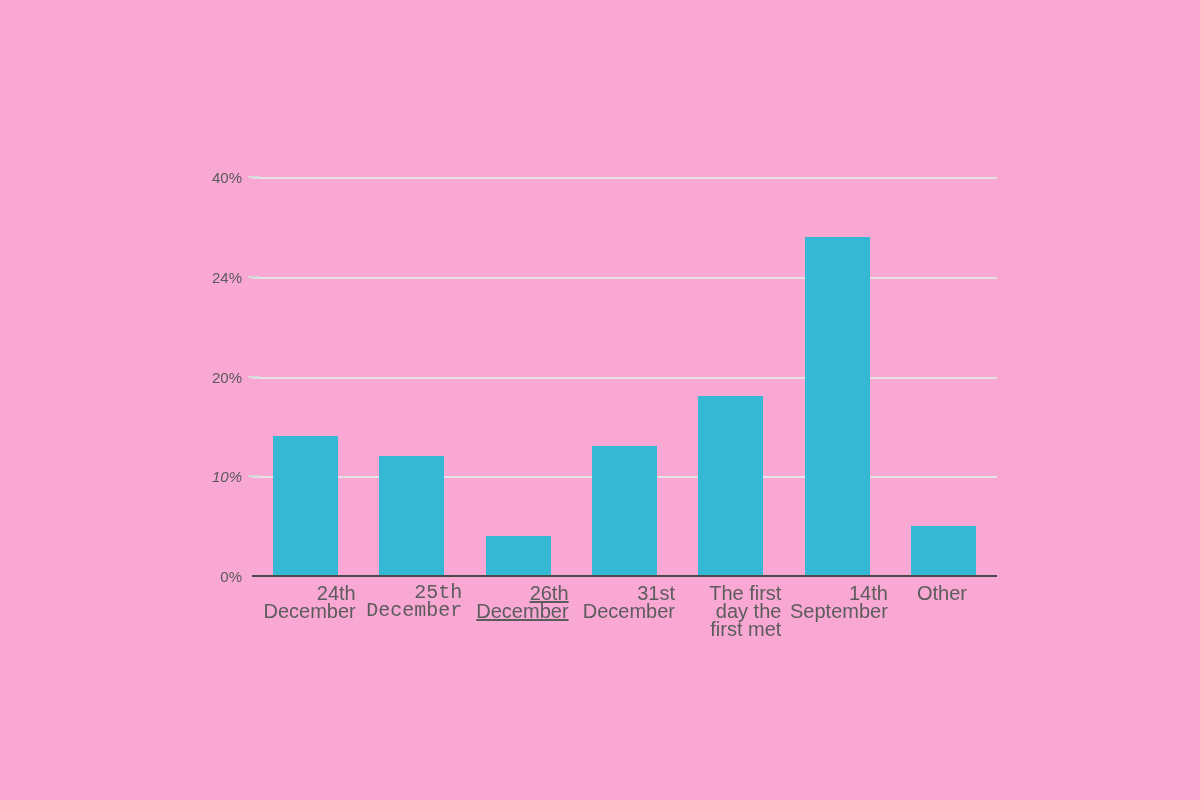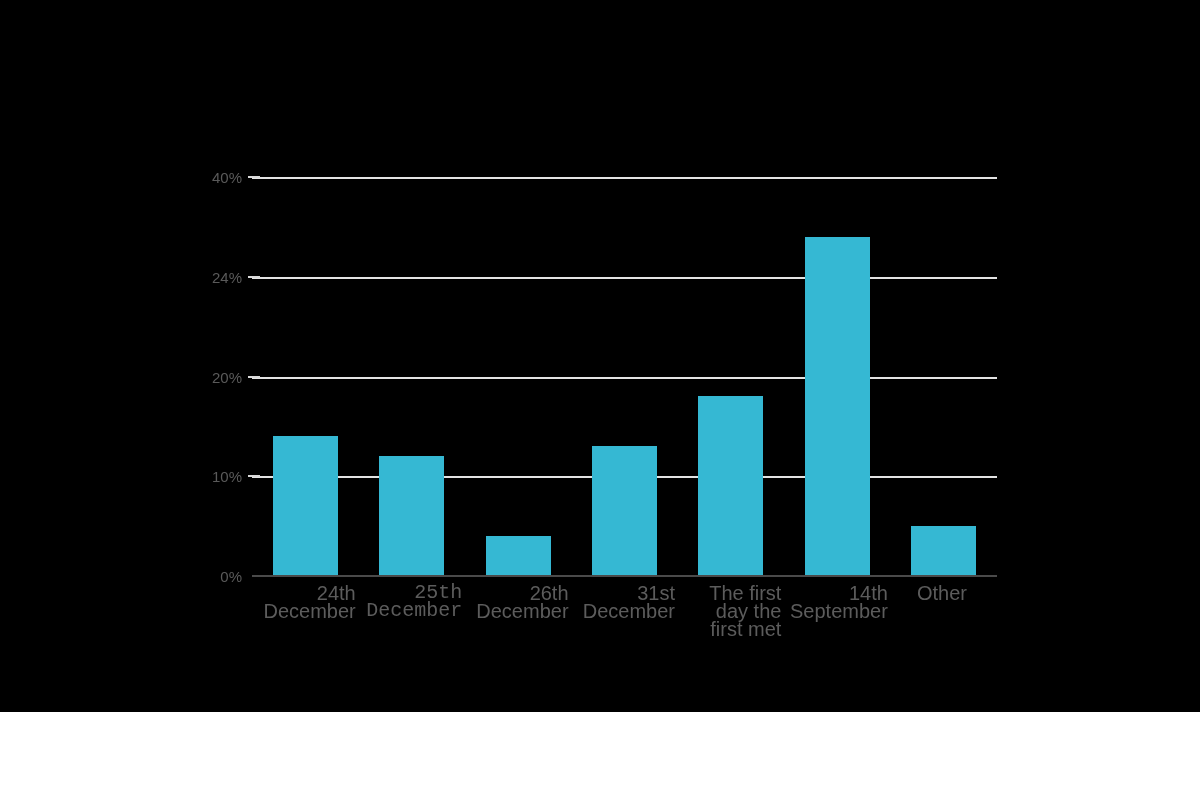--- a/index.html
+++ b/index.html
@@ -10,22 +10,22 @@
   body {
     width: 1200px;
     height: 800px;
     font-family: "Liberation Sans", sans-serif;
     overflow: hidden;
   }
 
   #chart-root {
     position: relative;
     width: 1200px;
-    height: 712px;
-    background: #000000;
+    height: 800px;
+    background: #f9a8d4;
   }
 
   
   .plot-area {
     position: absolute;
     left: 252px;
     top: 177px;
     width: 745px;
     height: 399px;
   }
@@ -120,21 +120,21 @@
 
   <div class="ytick-wrap" style="top:177px;">
     <span>40%</span>
   </div>
   <div class="ytick-wrap" style="top:276.75px;">
     <span>24%</span>
   </div>
   <div class="ytick-wrap" style="top:376.5px;">
     <span>20%</span>
   </div>
-  <div class="ytick-wrap" style="top:476.25px;">
+  <div class="ytick-wrap" style="top:476.25px;font-style:italic;">
     <span>10%</span>
   </div>
   <div class="ytick-wrap" style="top:576px;">
     <span>0%</span>
   </div>
 
   <div class="ytick-dash" style="top:177px;"></div>
   <div class="ytick-dash" style="top:276.75px;"></div>
   <div class="ytick-dash" style="top:376.5px;"></div>
   <div class="ytick-dash" style="top:476.25px;"></div>
@@ -161,20 +161,20 @@
       <div class="bar-slot" style="left: 659.286px; width: 65px;">
         <div class="bar" title="Other: 5%" style="height: 49.875px; background: rgb(53, 184, 211);"></div>
       </div>
     </div>
 
   <div class="axis-baseline"></div>
 
   <div class="xlabels-layer" id="xlabels-layer">
       <div class="xlabel" style="left: 2.71429px; width: 101px;">24th December</div>
       <div class="xlabel" style="left: 109.143px; width: 101px; font-family: Liberation Mono, monospace;">25th December</div>
-      <div class="xlabel" style="left: 215.571px; width: 101px;">26th December</div>
+      <div class="xlabel" style="left: 215.571px; width: 101px; text-decoration: underline;">26th December</div>
       <div class="xlabel" style="left: 322px; width: 101px;">31st December</div>
       <div class="xlabel" style="left: 428.429px; width: 101px;">The first day the first met</div>
       <div class="xlabel" style="left: 534.857px; width: 101px;">14th September</div>
       <div class="xlabel" style="left: 614px; width: 101px;">Other</div>
     </div>
 
 </div>
 
 </body></html>

